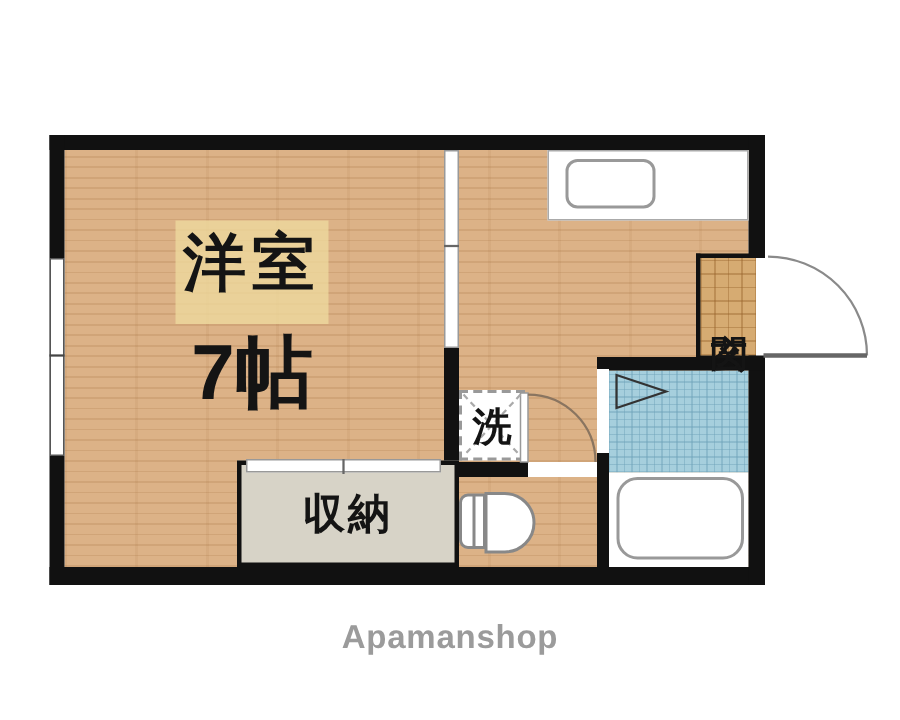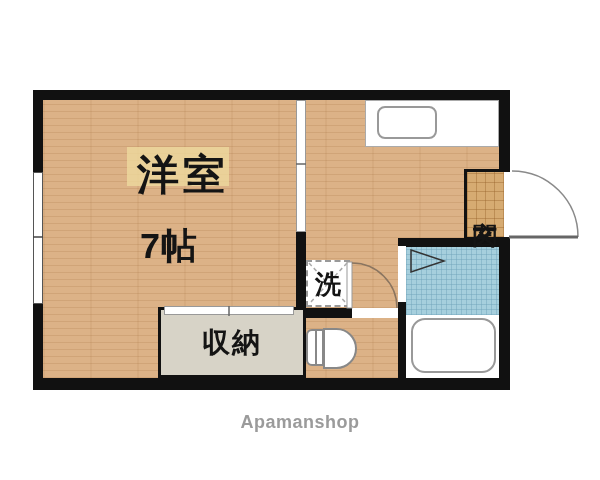--- a/index.html
+++ b/index.html
@@ -54,28 +54,28 @@
   #divider-wall{left:296px;top:232px;width:10px;height:146px;}
   #wash-wall{left:296px;top:308px;width:56px;height:10px;}
   #toilet-doorway{left:352px;top:308px;width:46px;height:10px;background:#fff;}
   #bath-wall-top{left:398px;top:238px;width:112px;height:9px;}
   #bath-wall-left{left:398px;top:247px;width:8px;height:143px;}
   #bath-door-gap{left:398px;top:246px;width:8px;height:56px;background:#fff;}
   #window-left{left:33px;top:172px;width:10px;height:132px;background:#fff;border:1px solid #555;}
 
   
   .jp{color:#141414;font-weight:700;text-align:center;}
-  #label-western-room{left:127px;top:147px;width:102px;height:39px;line-height:55px;
-    font-size:42px;letter-spacing:4px;background:rgba(238,218,158,0.78);text-align:right;}
-  #label-room-size{left:108px;top:218px;width:120px;height:62px;line-height:62px;font-size:36px;font-family:Liberation Mono, monospace;}
+  #label-western-room{left:117px;top:147px;width:102px;height:69px;line-height:55px;
+    font-size:42px;letter-spacing:4px;background:rgba(238,218,158,0.78);}
+  #label-room-size{left:108px;top:218px;width:120px;height:62px;line-height:62px;font-size:52px;}
   #label-closet{left:161px;top:313px;width:142px;height:60px;line-height:60px;font-size:28px;letter-spacing:2px;}
   #label-genkan{left:470px;top:174px;width:30px;height:62px;font-size:24px;
     writing-mode:vertical-rl;text-orientation:upright;line-height:30px;letter-spacing:2px;}
   #label-laundry{left:306px;top:262px;width:44px;height:45px;line-height:45px;font-size:26px;font-weight:600;}
-  #watermark{left:0;top:412px;width:600px;text-align:center;font-size:18px;color:#9b9b9b;
+  #watermark{left:0;top:412px;width:600px;text-align:center;font-size:22px;color:#9b9b9b;
     font-weight:600;letter-spacing:0.5px;}
 
   #plan-symbols{left:0;top:0;width:600px;height:480px;pointer-events:none;}
 </style>
 </head>
 <body>
 
 <div id="canvas">
 
   <div class="abs wood" style="left:43px;top:100px;width:456px;height:278px;"></div>

